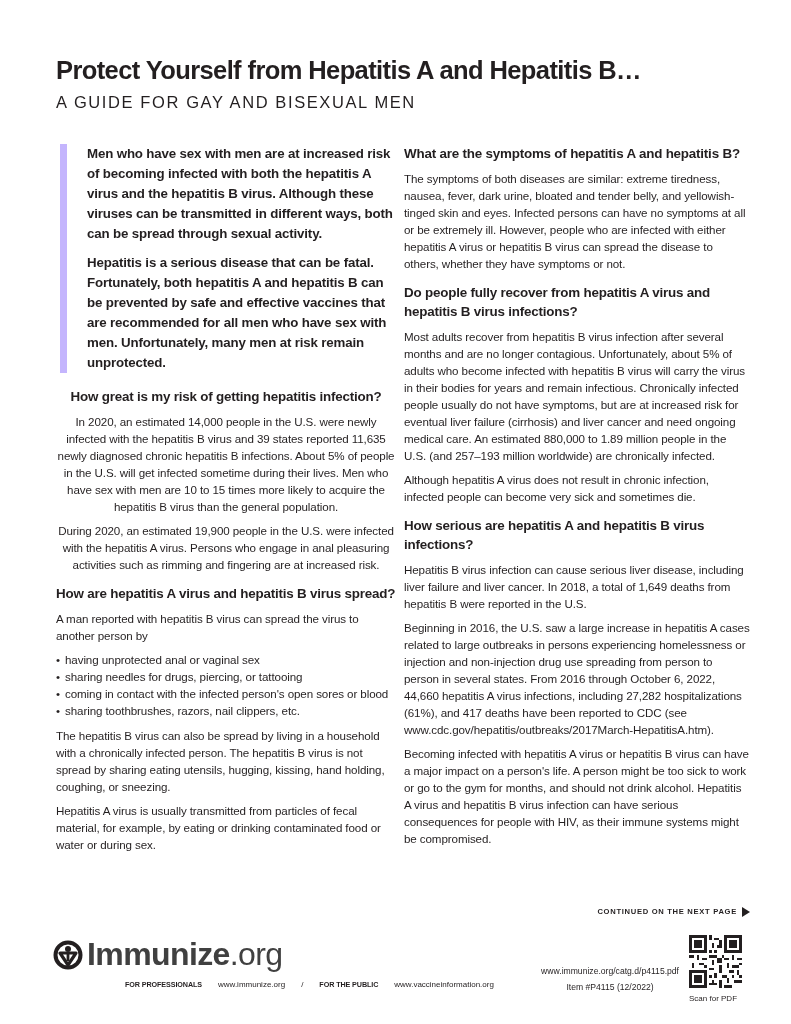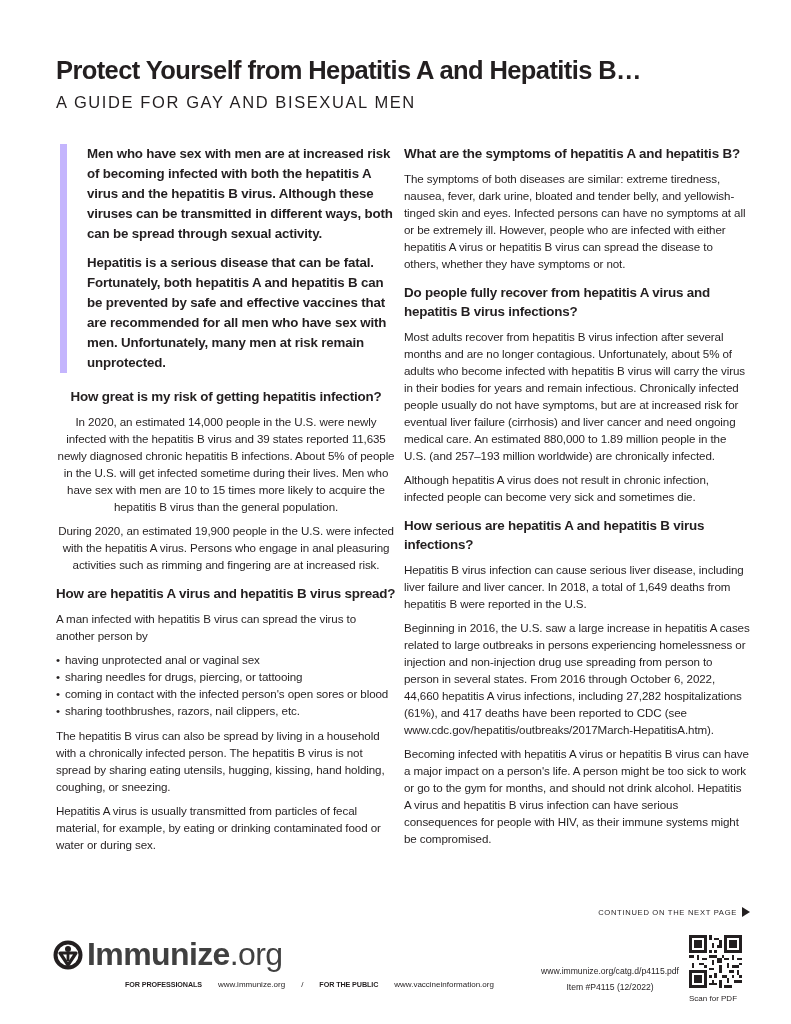--- a/index.html
+++ b/index.html
@@ -91,25 +91,25 @@
     ul.bullets li .bullet {
       position: absolute;
       left: 0; top: 0;
     }
     .section { margin-bottom: 11px; }
     .col-left .section.first { margin-top: 4px; text-align: center; }
     .continued {
       position: absolute;
       right: 41px; top: 907px;
       font-size: 7.6px;
-      font-weight: normal;
+      font-weight: bold;
       letter-spacing: 0.7px;
       color: #231f20;
       display: flex;
-      align-items: flex-end;
+      align-items: flex-start;
       gap: 5px;
       margin-left: 40px;
     }
     .continued .arrow {
       display: inline-block;
       width: 0; height: 0;
       border-top: 5px solid transparent;
       border-bottom: 5px solid transparent;
       border-left: 8px solid #231f20;
     }
@@ -185,21 +185,21 @@
     </div>
 
     <div class="section first">
       <h2>How great is my risk of getting hepatitis infection?</h2>
       <p class="body">In 2020, an estimated 14,000 people in the U.S. were newly infected with the hepatitis B virus and 39 states reported 11,635 newly diagnosed chronic hepatitis B infections. About 5% of people in the U.S. will get infected sometime during their lives. Men who have sex with men are 10 to 15 times more likely to acquire the hepatitis B virus than the general population.</p>
       <p class="body">During 2020, an estimated 19,900 people in the U.S. were infected with the hepatitis A virus. Persons who engage in anal pleasuring activities such as rimming and fingering are at increased risk.</p>
     </div>
 
     <div class="section">
       <h2>How are hepatitis A virus and hepatitis B virus spread?</h2>
-      <p class="body">A man infected with hepatitis B virus can spread the virus to another person by</p>
+      <p class="body">A man reported with hepatitis B virus can spread the virus to another person by</p>
       <ul class="bullets">
         <li>
           <span class="bullet">•</span>
           <span>having unprotected anal or vaginal sex</span>
         </li>
         <li>
           <span class="bullet">•</span>
           <span>sharing needles for drugs, piercing, or tattooing</span>
         </li>
         <li>

